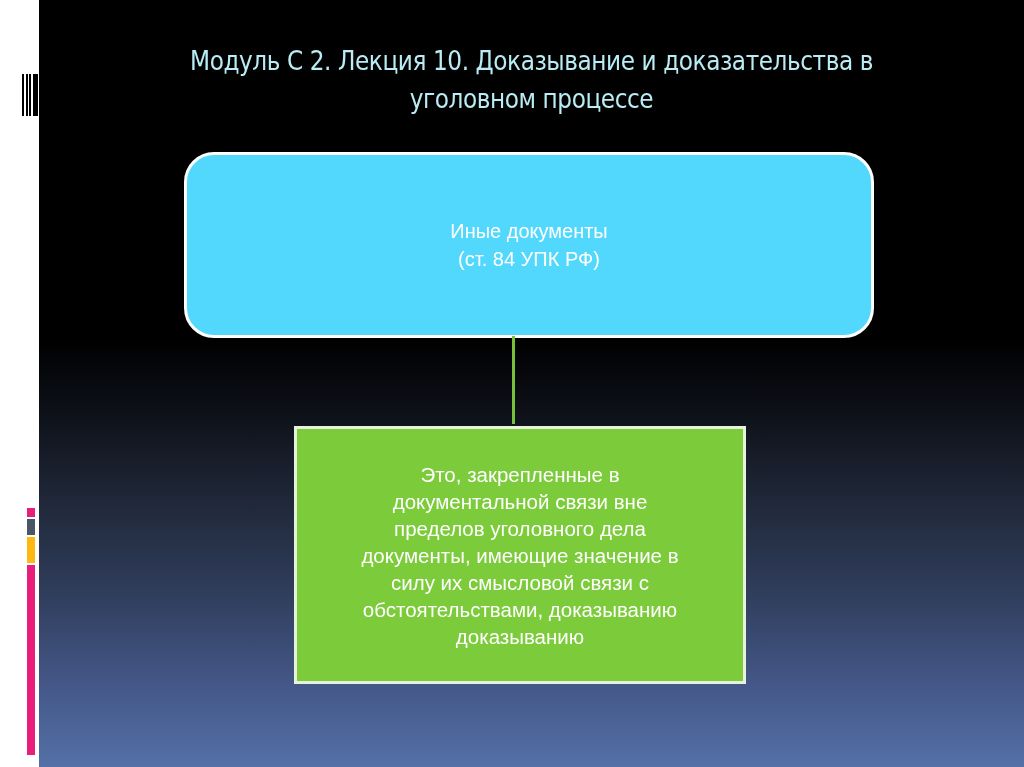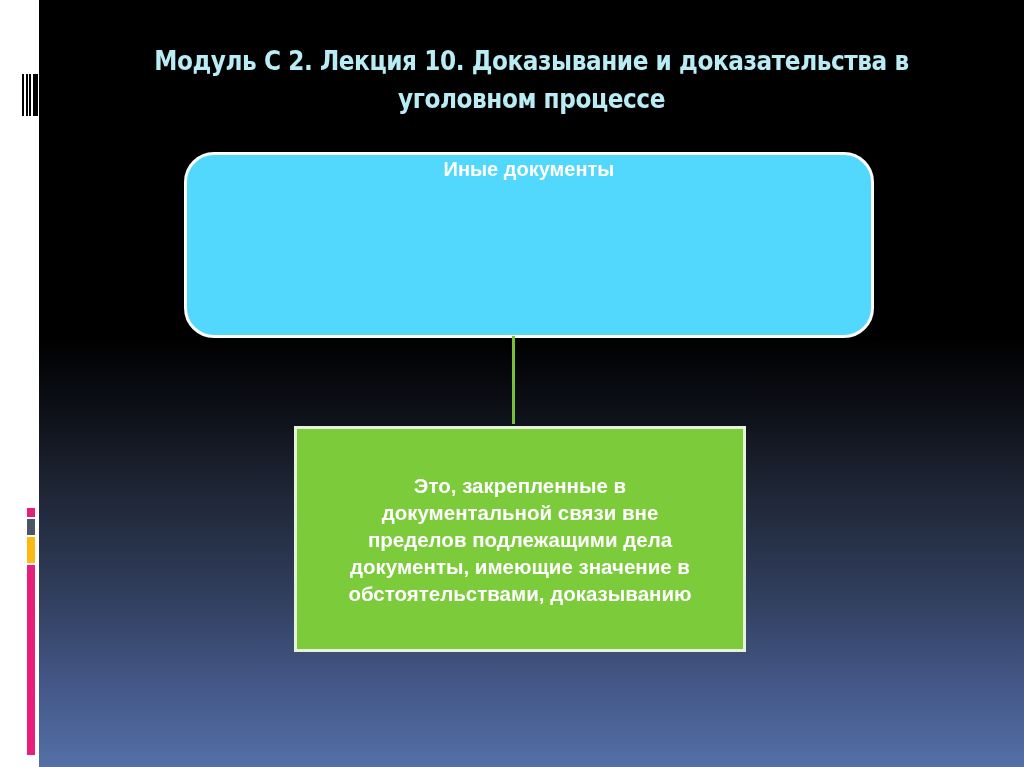--- a/index.html
+++ b/index.html
@@ -7,44 +7,43 @@
       width: 1024px; height: 767px; position: relative; overflow: hidden;
       background: #ffffff;
       font-family: "Liberation Sans", sans-serif;
     }
     .left-strip { position: absolute; left: 0; top: 0; width: 39px; height: 767px; background: #ffffff; }
     .barcode { position: absolute; top: 74px; height: 42px; background: #000; }
     .side-bar { position: absolute; left: 27px; width: 8px; }
     .slide {
       position: absolute; left: 39px; top: 0; width: 985px; height: 767px;
       background: linear-gradient(to bottom, #000000 0%, #000000 44%, #0c0f16 53%, #1f2738 65%, #313f5e 78%, #45598a 90%, #5470a6 100%);
-      font-weight: bold;
     }
     .title {
       position: absolute; left: 0; top: 42px; width: 985px;
       text-align: center; color: #b9ecf4;
       font-family: "DejaVu Sans", sans-serif;
       font-size: 27px; line-height: 38px; letter-spacing: -0.5px;
       transform: scaleX(0.86);
     }
     .box-top {
       position: absolute; left: 145px; top: 152px; width: 684px; height: 180px;
       background: #52d8fc; border: 3px solid #ffffff; border-radius: 30px;
-      display: flex; align-items: center; justify-content: flex-start; flex-direction: column;
+      display: flex; align-items: center; justify-content: center; flex-direction: column;
       color: #ffffff; font-size: 20px; line-height: 28px; text-align: center;
     }
     .connector {
       position: absolute; left: 473px; top: 336px; width: 3px; height: 88px; background: #77c03a;
     }
     .box-bottom {
       position: absolute; left: 255px; top: 426px; width: 434px; height: 220px;
       background: #7ccb3a; border: 3px solid #e6f2dc;
       display: flex; align-items: center; justify-content: center; flex-direction: column;
       color: #ffffff; font-size: 20.5px; line-height: 27px; text-align: left;
-      padding: 0 6px; box-sizing: content-box;
+      padding: 16px 6px; box-sizing: content-box;
     }
     .line { display: block; white-space: nowrap; }
   </style>
 </head>
 <body>
 
 <div class="left-strip">
   <div class="barcode" style="left:22px;width:2px;"></div>
   <div class="barcode" style="left:26px;width:2px;"></div>
   <div class="barcode" style="left:29px;width:2px;"></div>
@@ -57,24 +56,27 @@
 </div>
 
 <div class="slide">
   <div class="title">
     <span class="line">Модуль С 2. Лекция 10. Доказывание и доказательства в</span>
     <span class="line">уголовном процессе</span>
   </div>
 
   <div class="box-top">
     <span class="line">Иные документы</span>
+    <span class="line">(ст. 84 УПК РФ)</span>
   </div>
 
   <div class="connector"></div>
 
   <div class="box-bottom">
     <span class="line">Это, закрепленные в</span>
     <span class="line">документальной связи вне</span>
-    <span class="line">пределов подлежащими дела</span>
+    <span class="line">пределов уголовного дела</span>
     <span class="line">документы, имеющие значение в</span>
+    <span class="line">силу их смысловой связи с</span>
     <span class="line">обстоятельствами, доказыванию</span>
+    <span class="line">доказыванию</span>
   </div>
 </div>
 
 </body></html>

